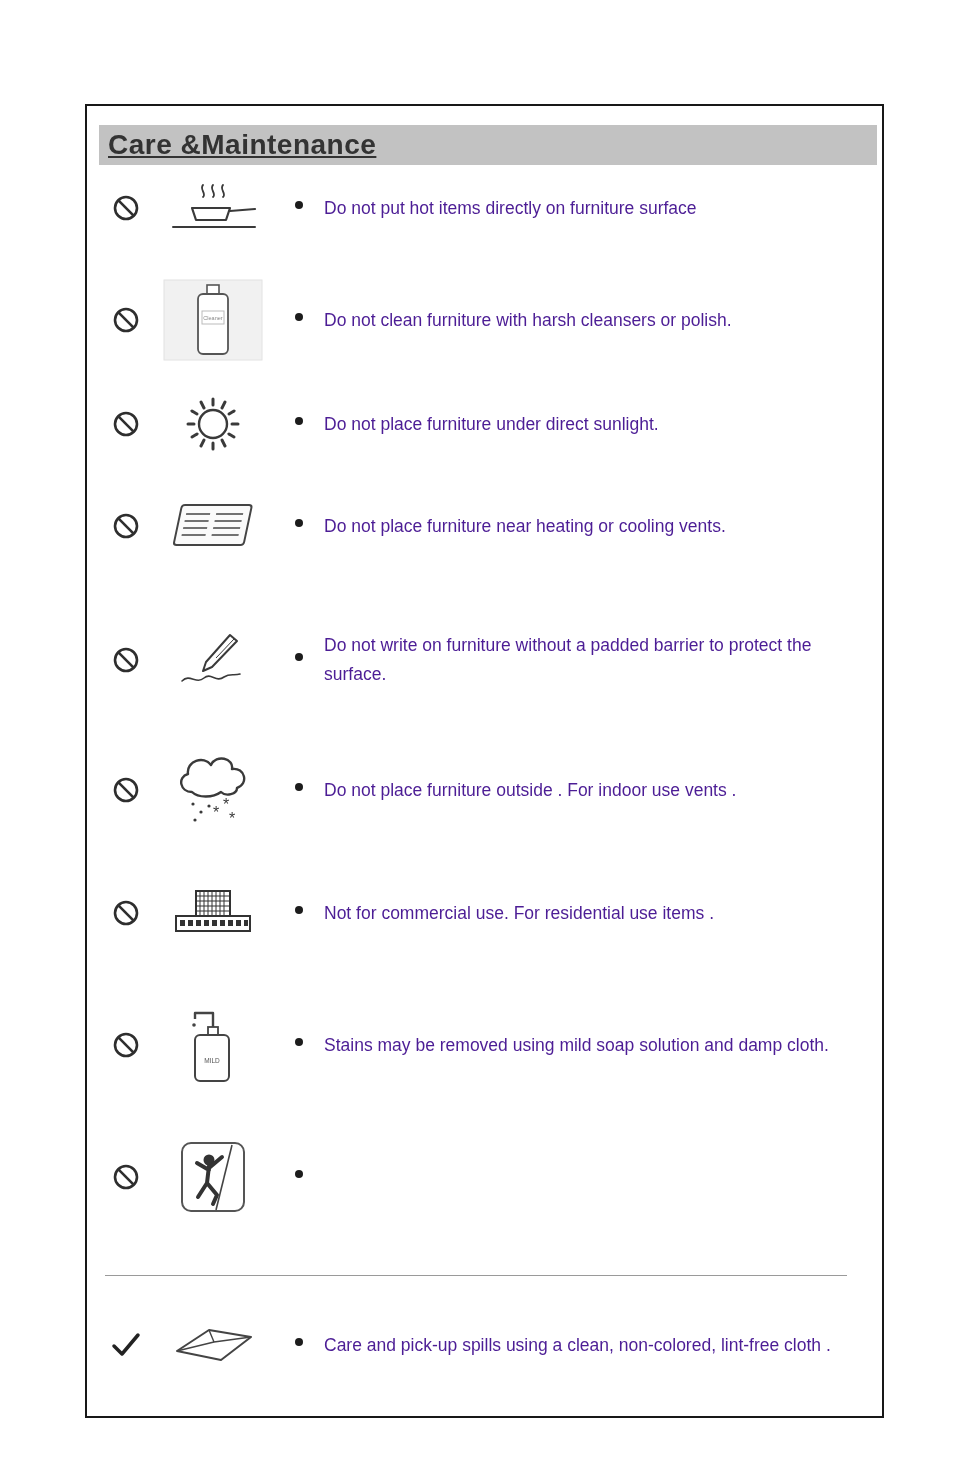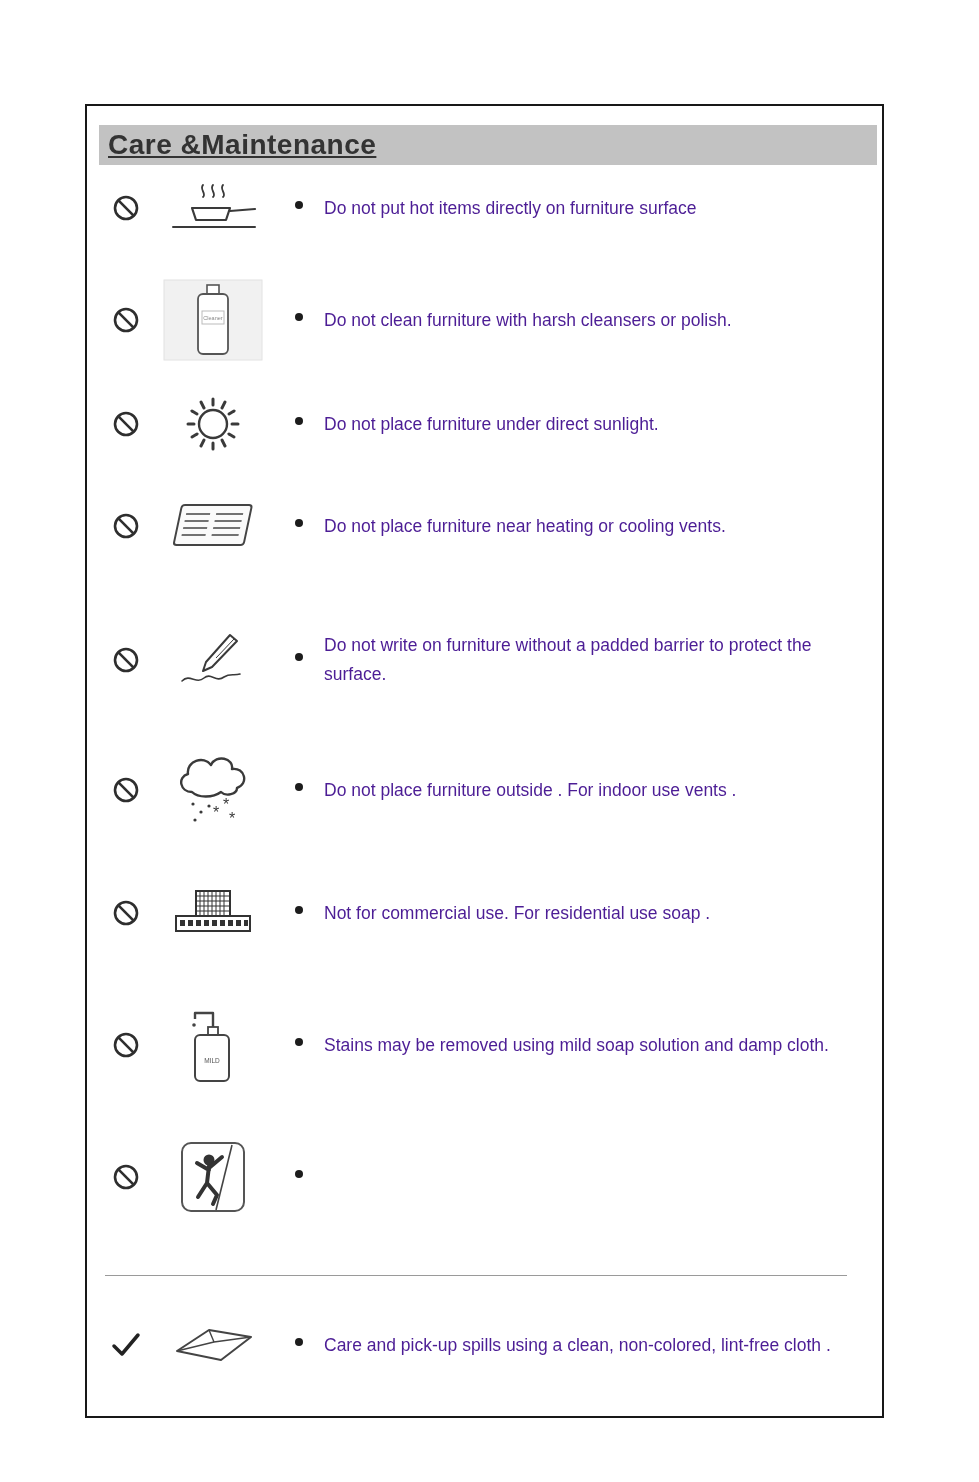--- a/index.html
+++ b/index.html
@@ -249,21 +249,21 @@
             <rect x="54" y="32" width="5" height="6"></rect>
           <rect x="62" y="32" width="5" height="6"></rect>
             <rect x="70" y="32" width="5" height="6"></rect>
           <rect x="78" y="32" width="4" height="6"></rect>
         </g>
       </svg>
     </div>
     <div class="col-bullet">
         <span class="bullet"></span>
       </div>
-    <div class="col-text">Not for commercial use. For residential use soap .</div>
+    <div class="col-text">Not for commercial use. For residential use items .</div>
   </div>
 
   <div class="row" style="top:992px;height:90px">
     <div class="col-no">
       <span>
         <svg width="28" height="28" viewBox="0 0 28 28">
           <circle cx="14" cy="14" r="11" fill="none" stroke="#2e2e2e" stroke-width="2.6"></circle>
           <line x1="6.2" y1="6.2" x2="21.8" y2="21.8" stroke="#2e2e2e" stroke-width="2.6"></line>
         </svg>
       </span>

